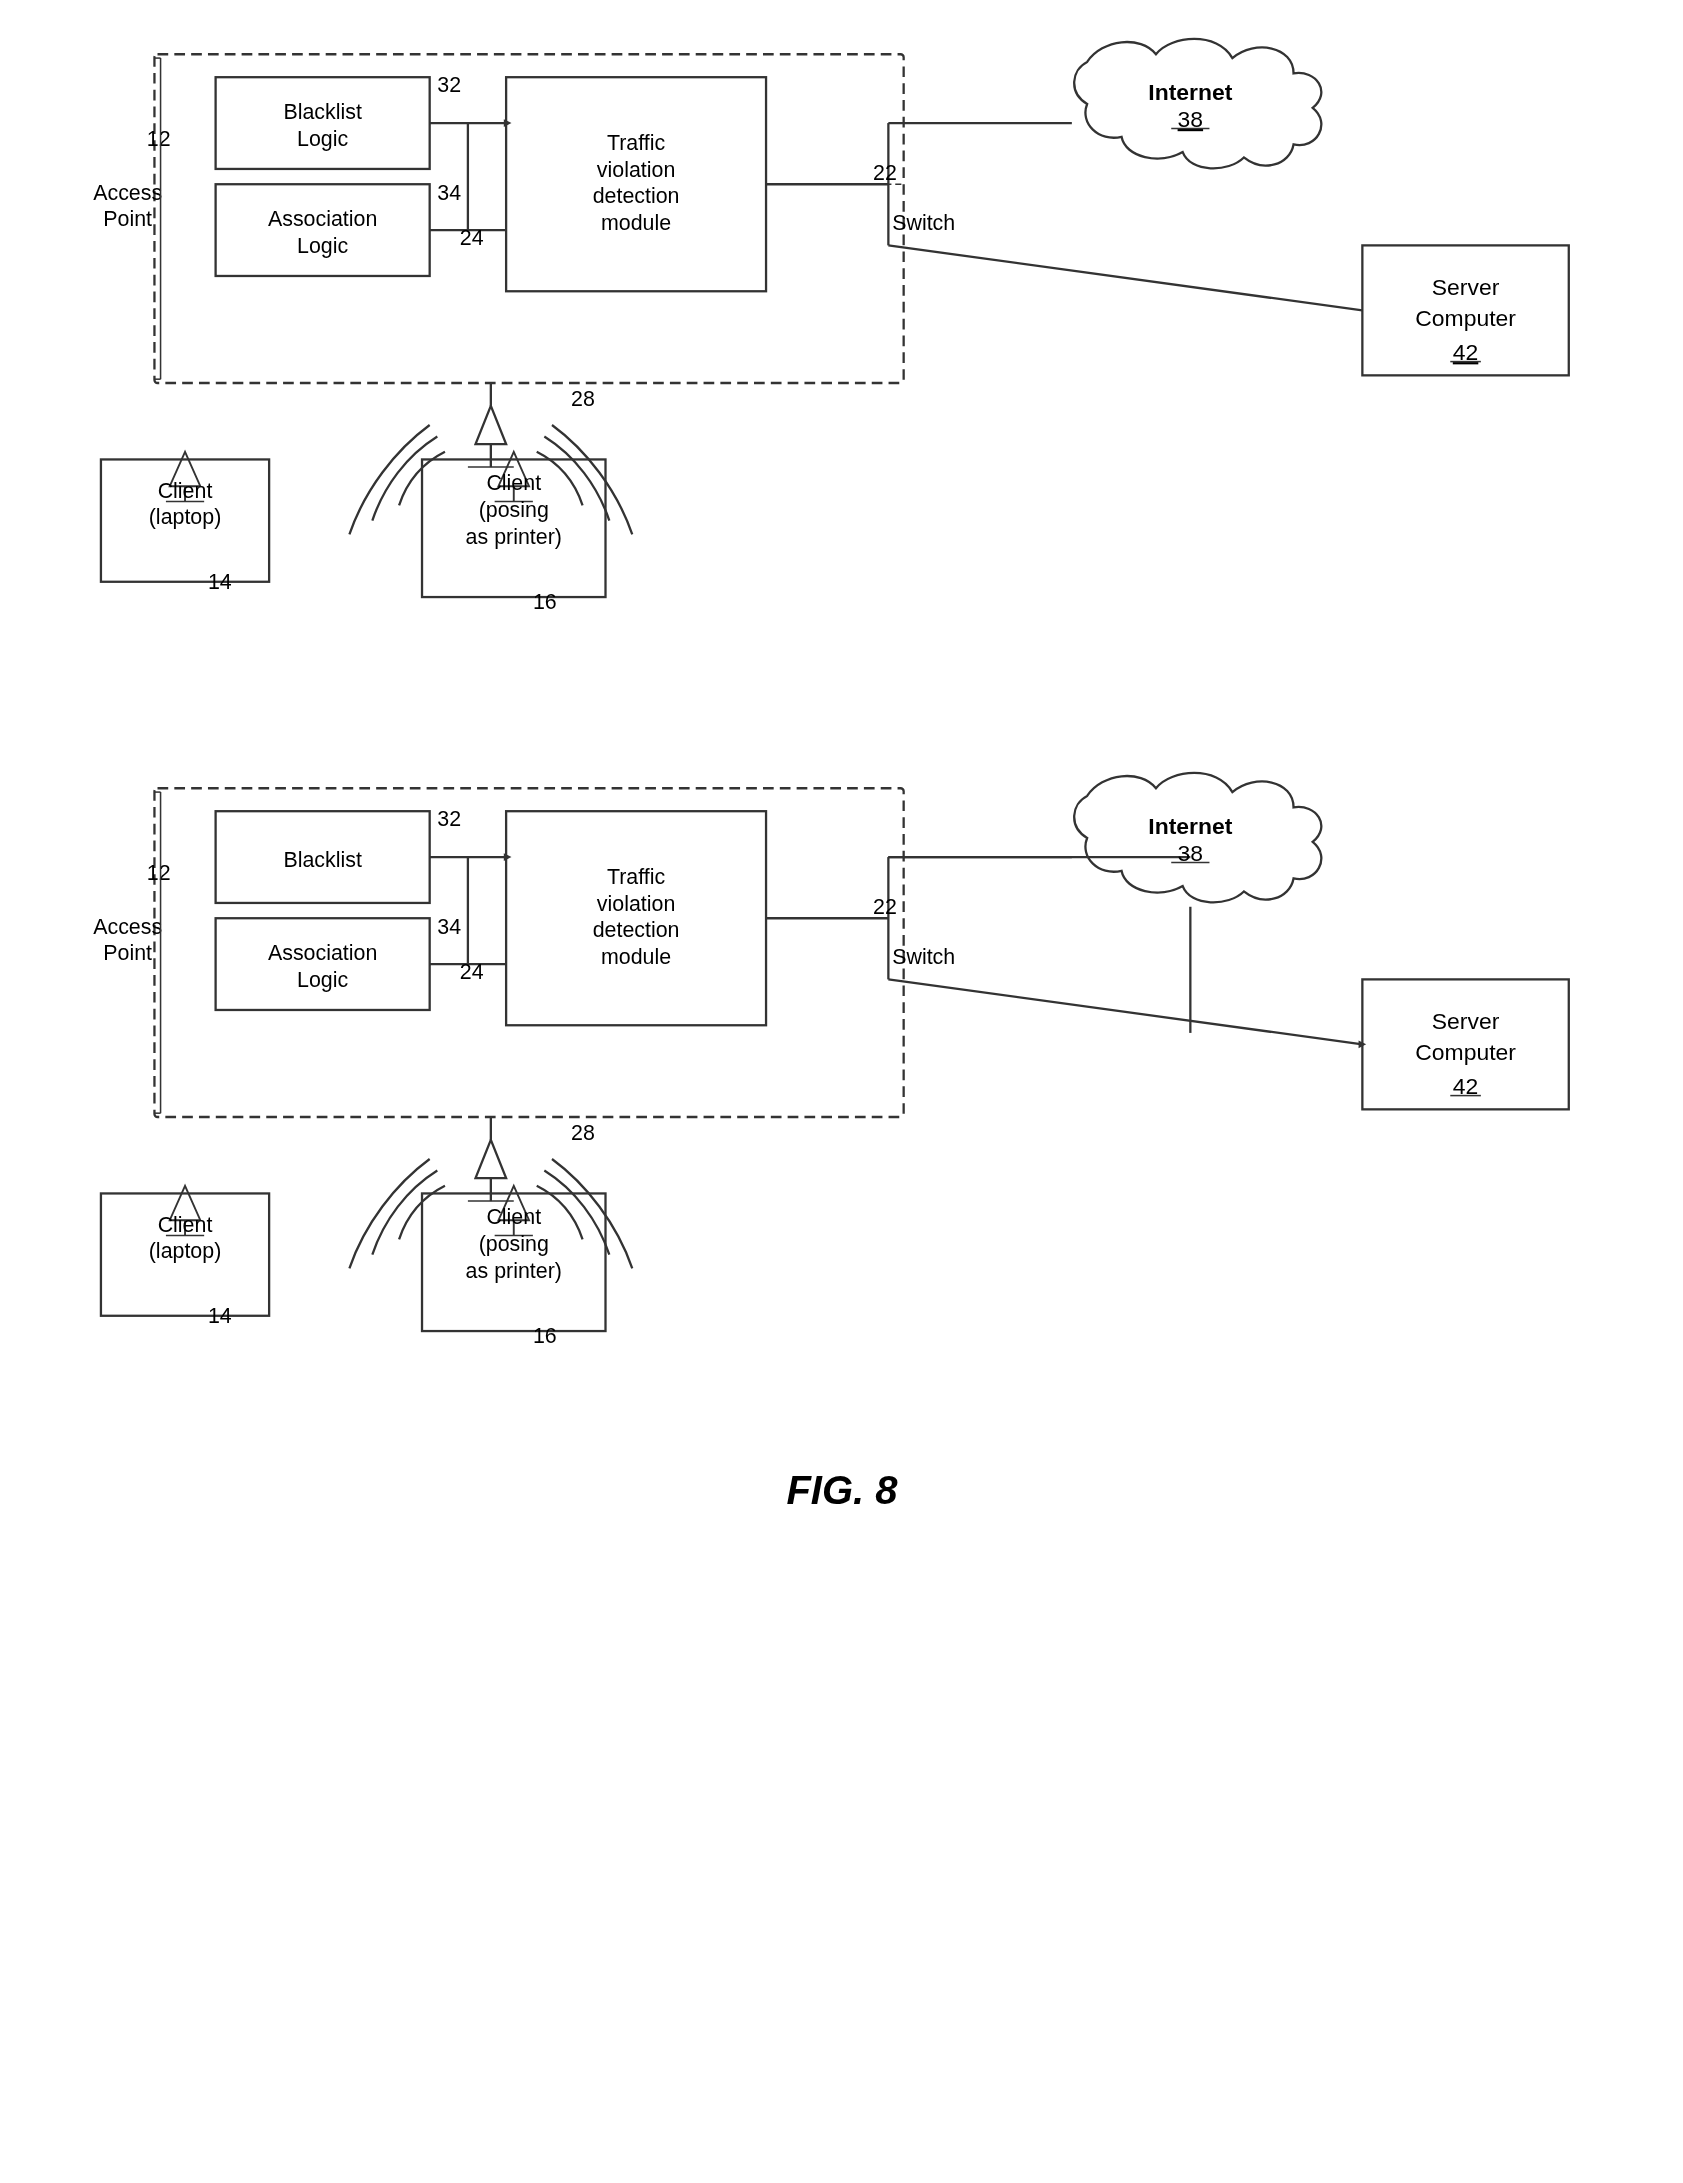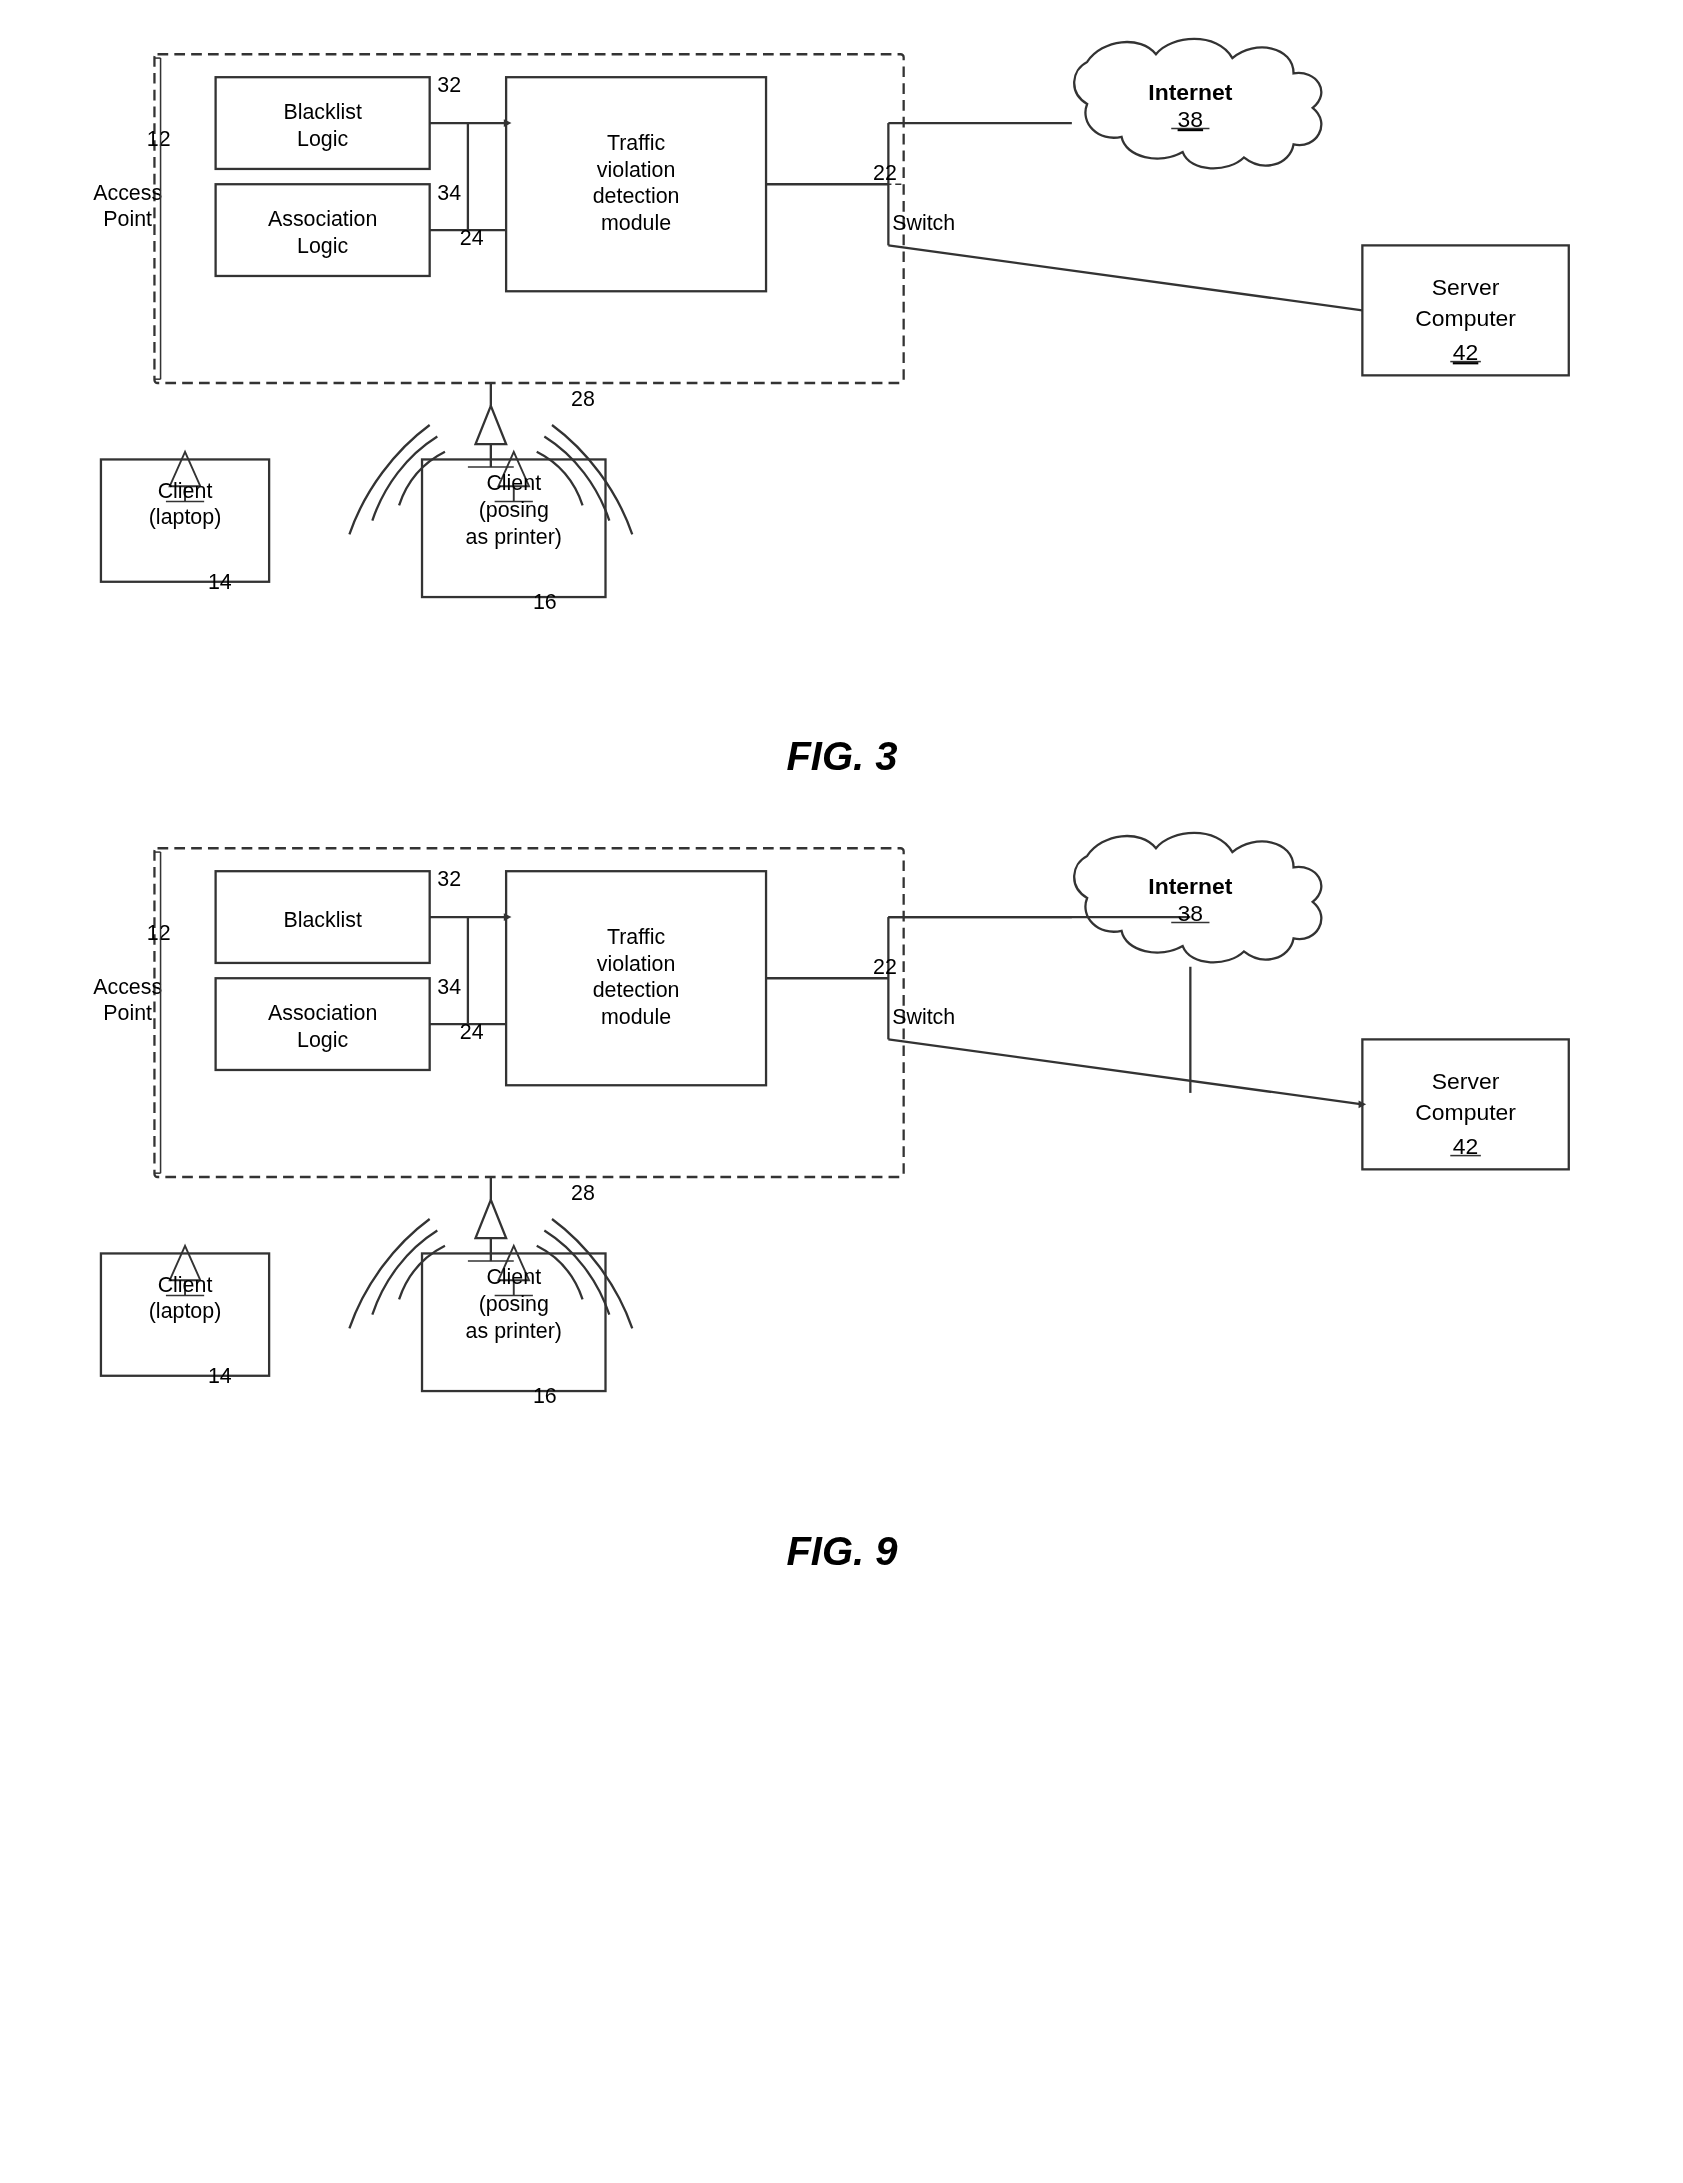--- a/index.html
+++ b/index.html
@@ -146,21 +146,20 @@
       <text x="170" y="730" text-anchor="start" font-size="28" font-family="Arial">14</text>
 
       <text x="570" y="600" text-anchor="middle" font-size="28" font-family="Arial">Client</text>
       <text x="570" y="635" text-anchor="middle" font-size="28" font-family="Arial">(posing</text>
       <text x="570" y="670" text-anchor="middle" font-size="28" font-family="Arial">as printer)</text>
 
       <text x="595" y="755" text-anchor="start" font-size="28" font-family="Arial">16</text>
 
     </svg>
   </div>
-  <div class="fig-label">FIG. 3</div>
 </div>
 
 <div class="figure-container">
   <div class="diagram">
     <svg width="1529" height="704" viewBox="0 0 2000 920" xmlns="http://www.w3.org/2000/svg" style="position:absolute;top:0;left:0;">
 
       <rect x="100" y="30" width="980" height="430" fill="none" stroke="#333" stroke-width="3" stroke-dasharray="14,8" rx="4"></rect>
 
       <rect x="180" y="60" width="280" height="120" fill="white" stroke="#333" stroke-width="3"></rect>
 
@@ -258,15 +257,15 @@
       <text x="170" y="730" text-anchor="start" font-size="28" font-family="Arial">14</text>
 
       <text x="570" y="600" text-anchor="middle" font-size="28" font-family="Arial">Client</text>
       <text x="570" y="635" text-anchor="middle" font-size="28" font-family="Arial">(posing</text>
       <text x="570" y="670" text-anchor="middle" font-size="28" font-family="Arial">as printer)</text>
 
       <text x="595" y="755" text-anchor="start" font-size="28" font-family="Arial">16</text>
 
     </svg>
   </div>
-  <div class="fig-label">FIG. 9</div>
+  <div class="fig-label">FIG. 8</div>
 </div>
 
 
 </body></html>

